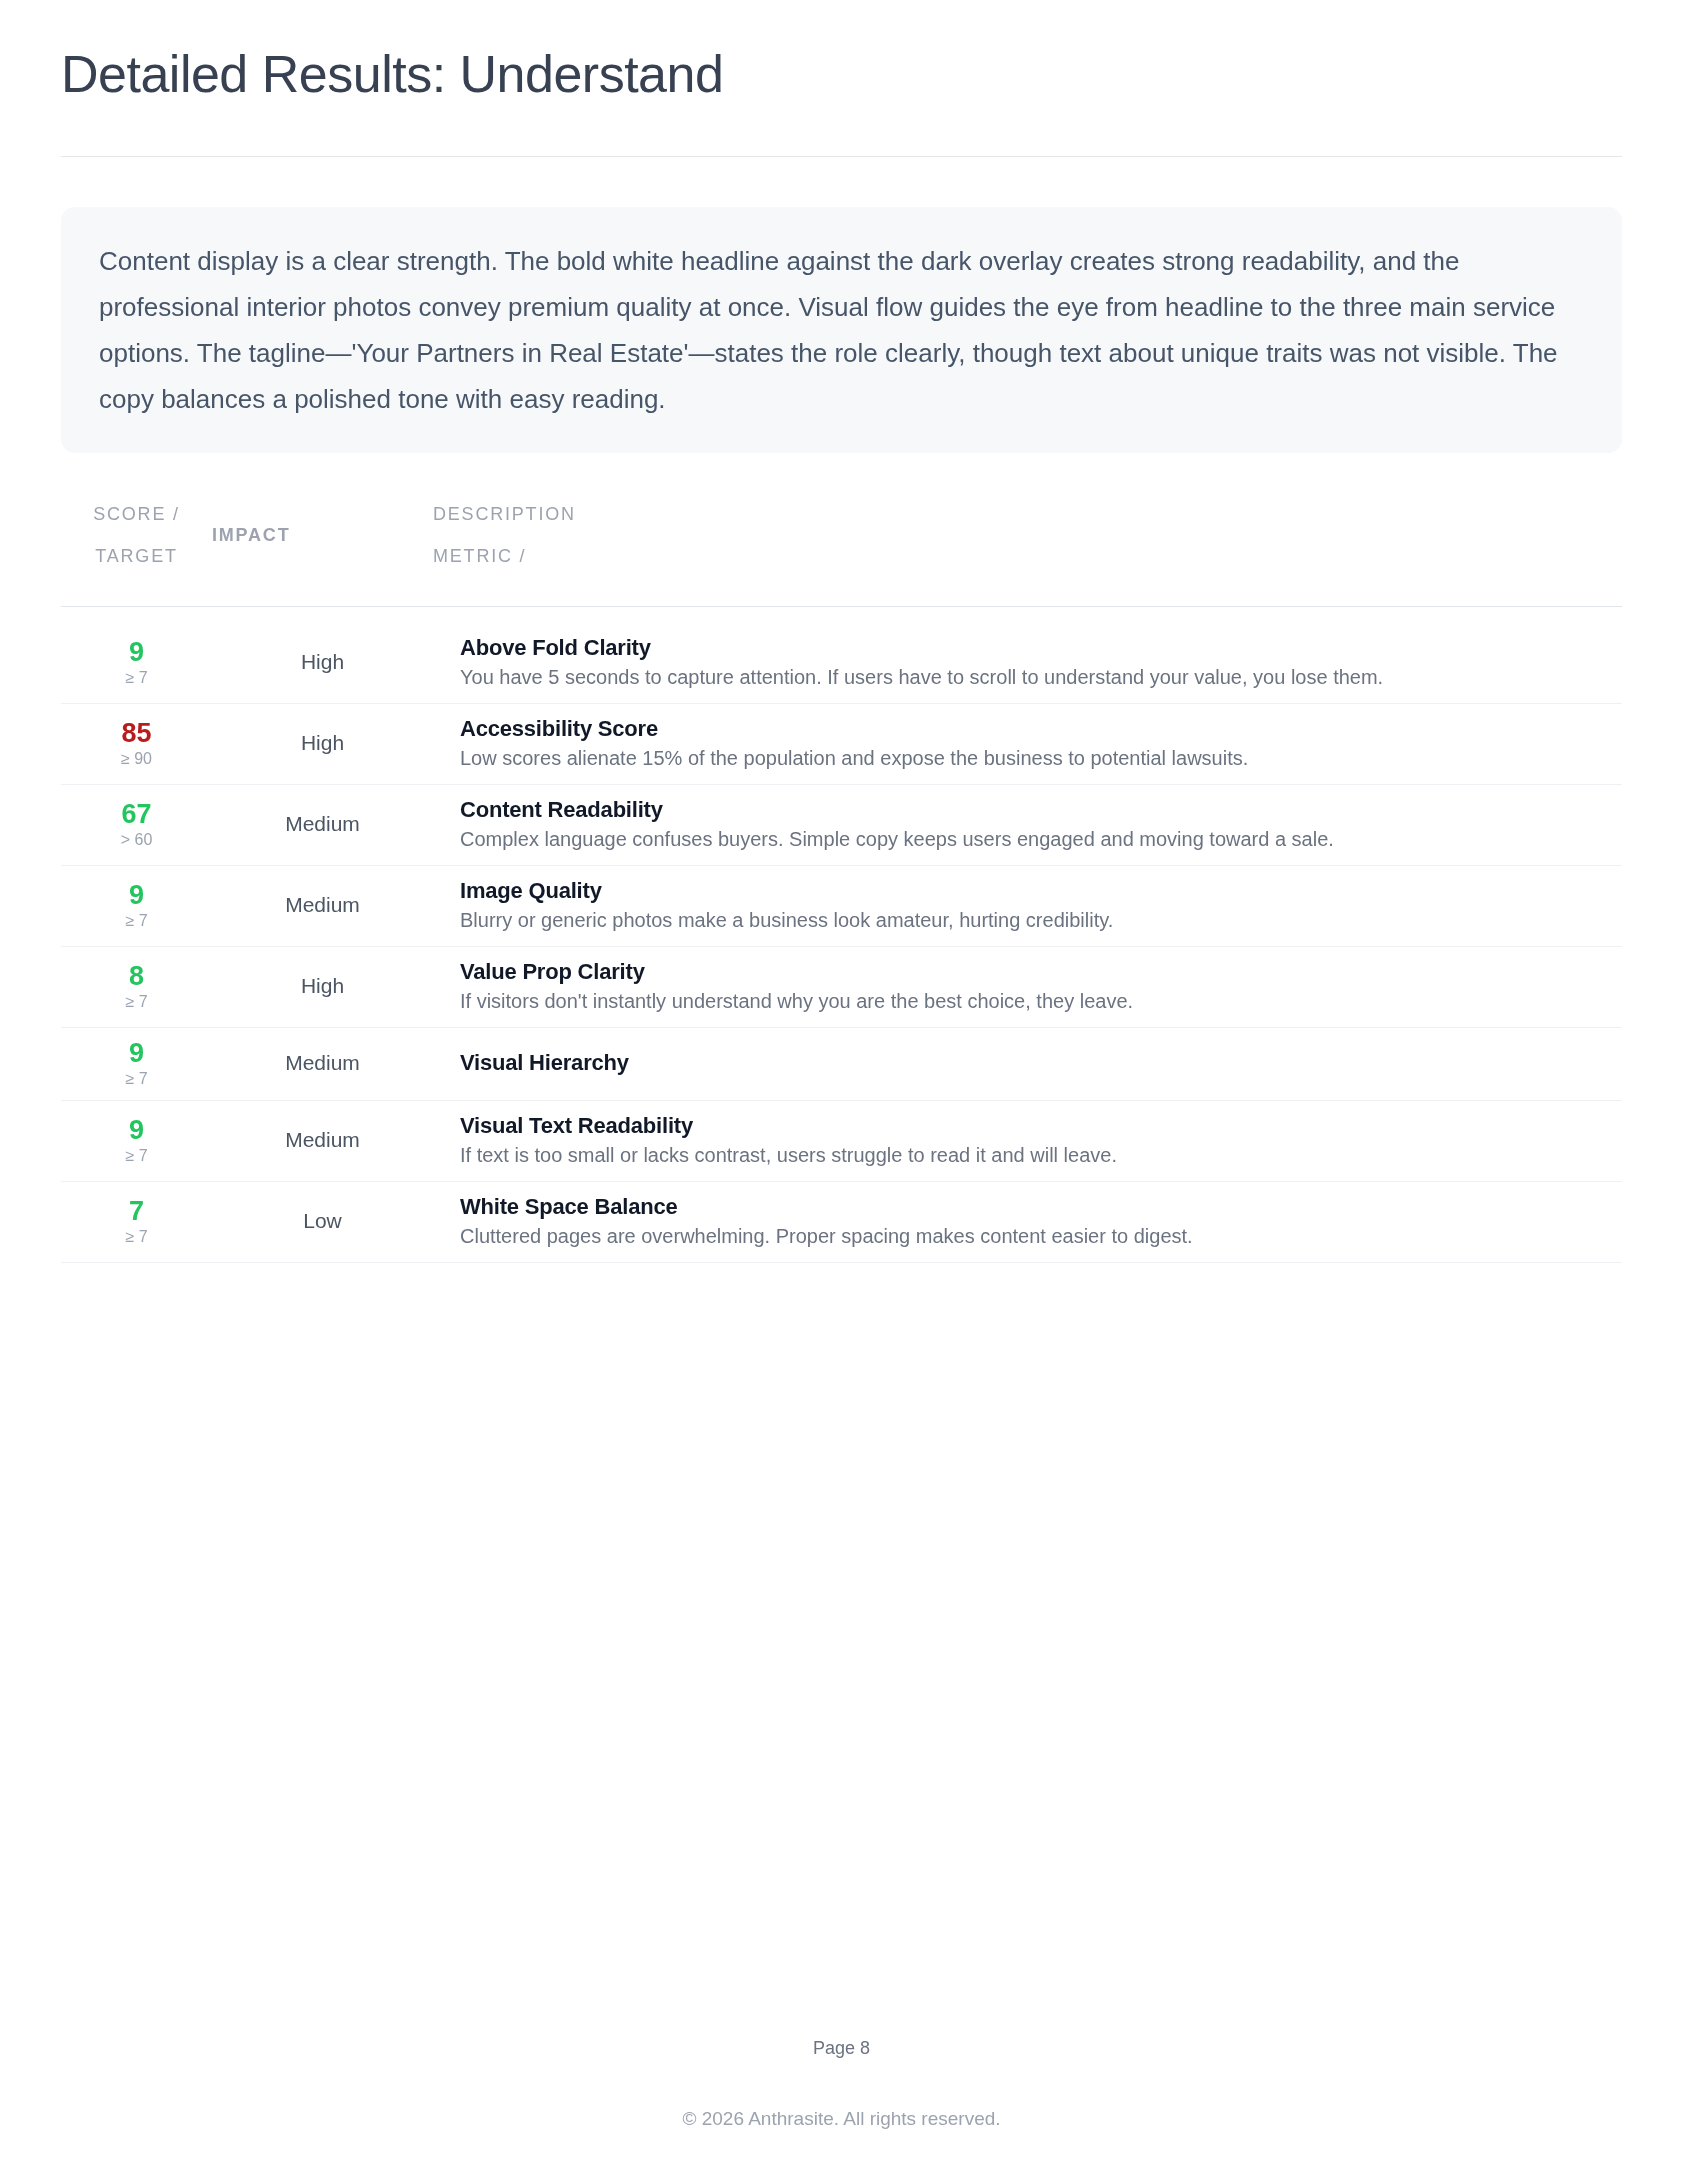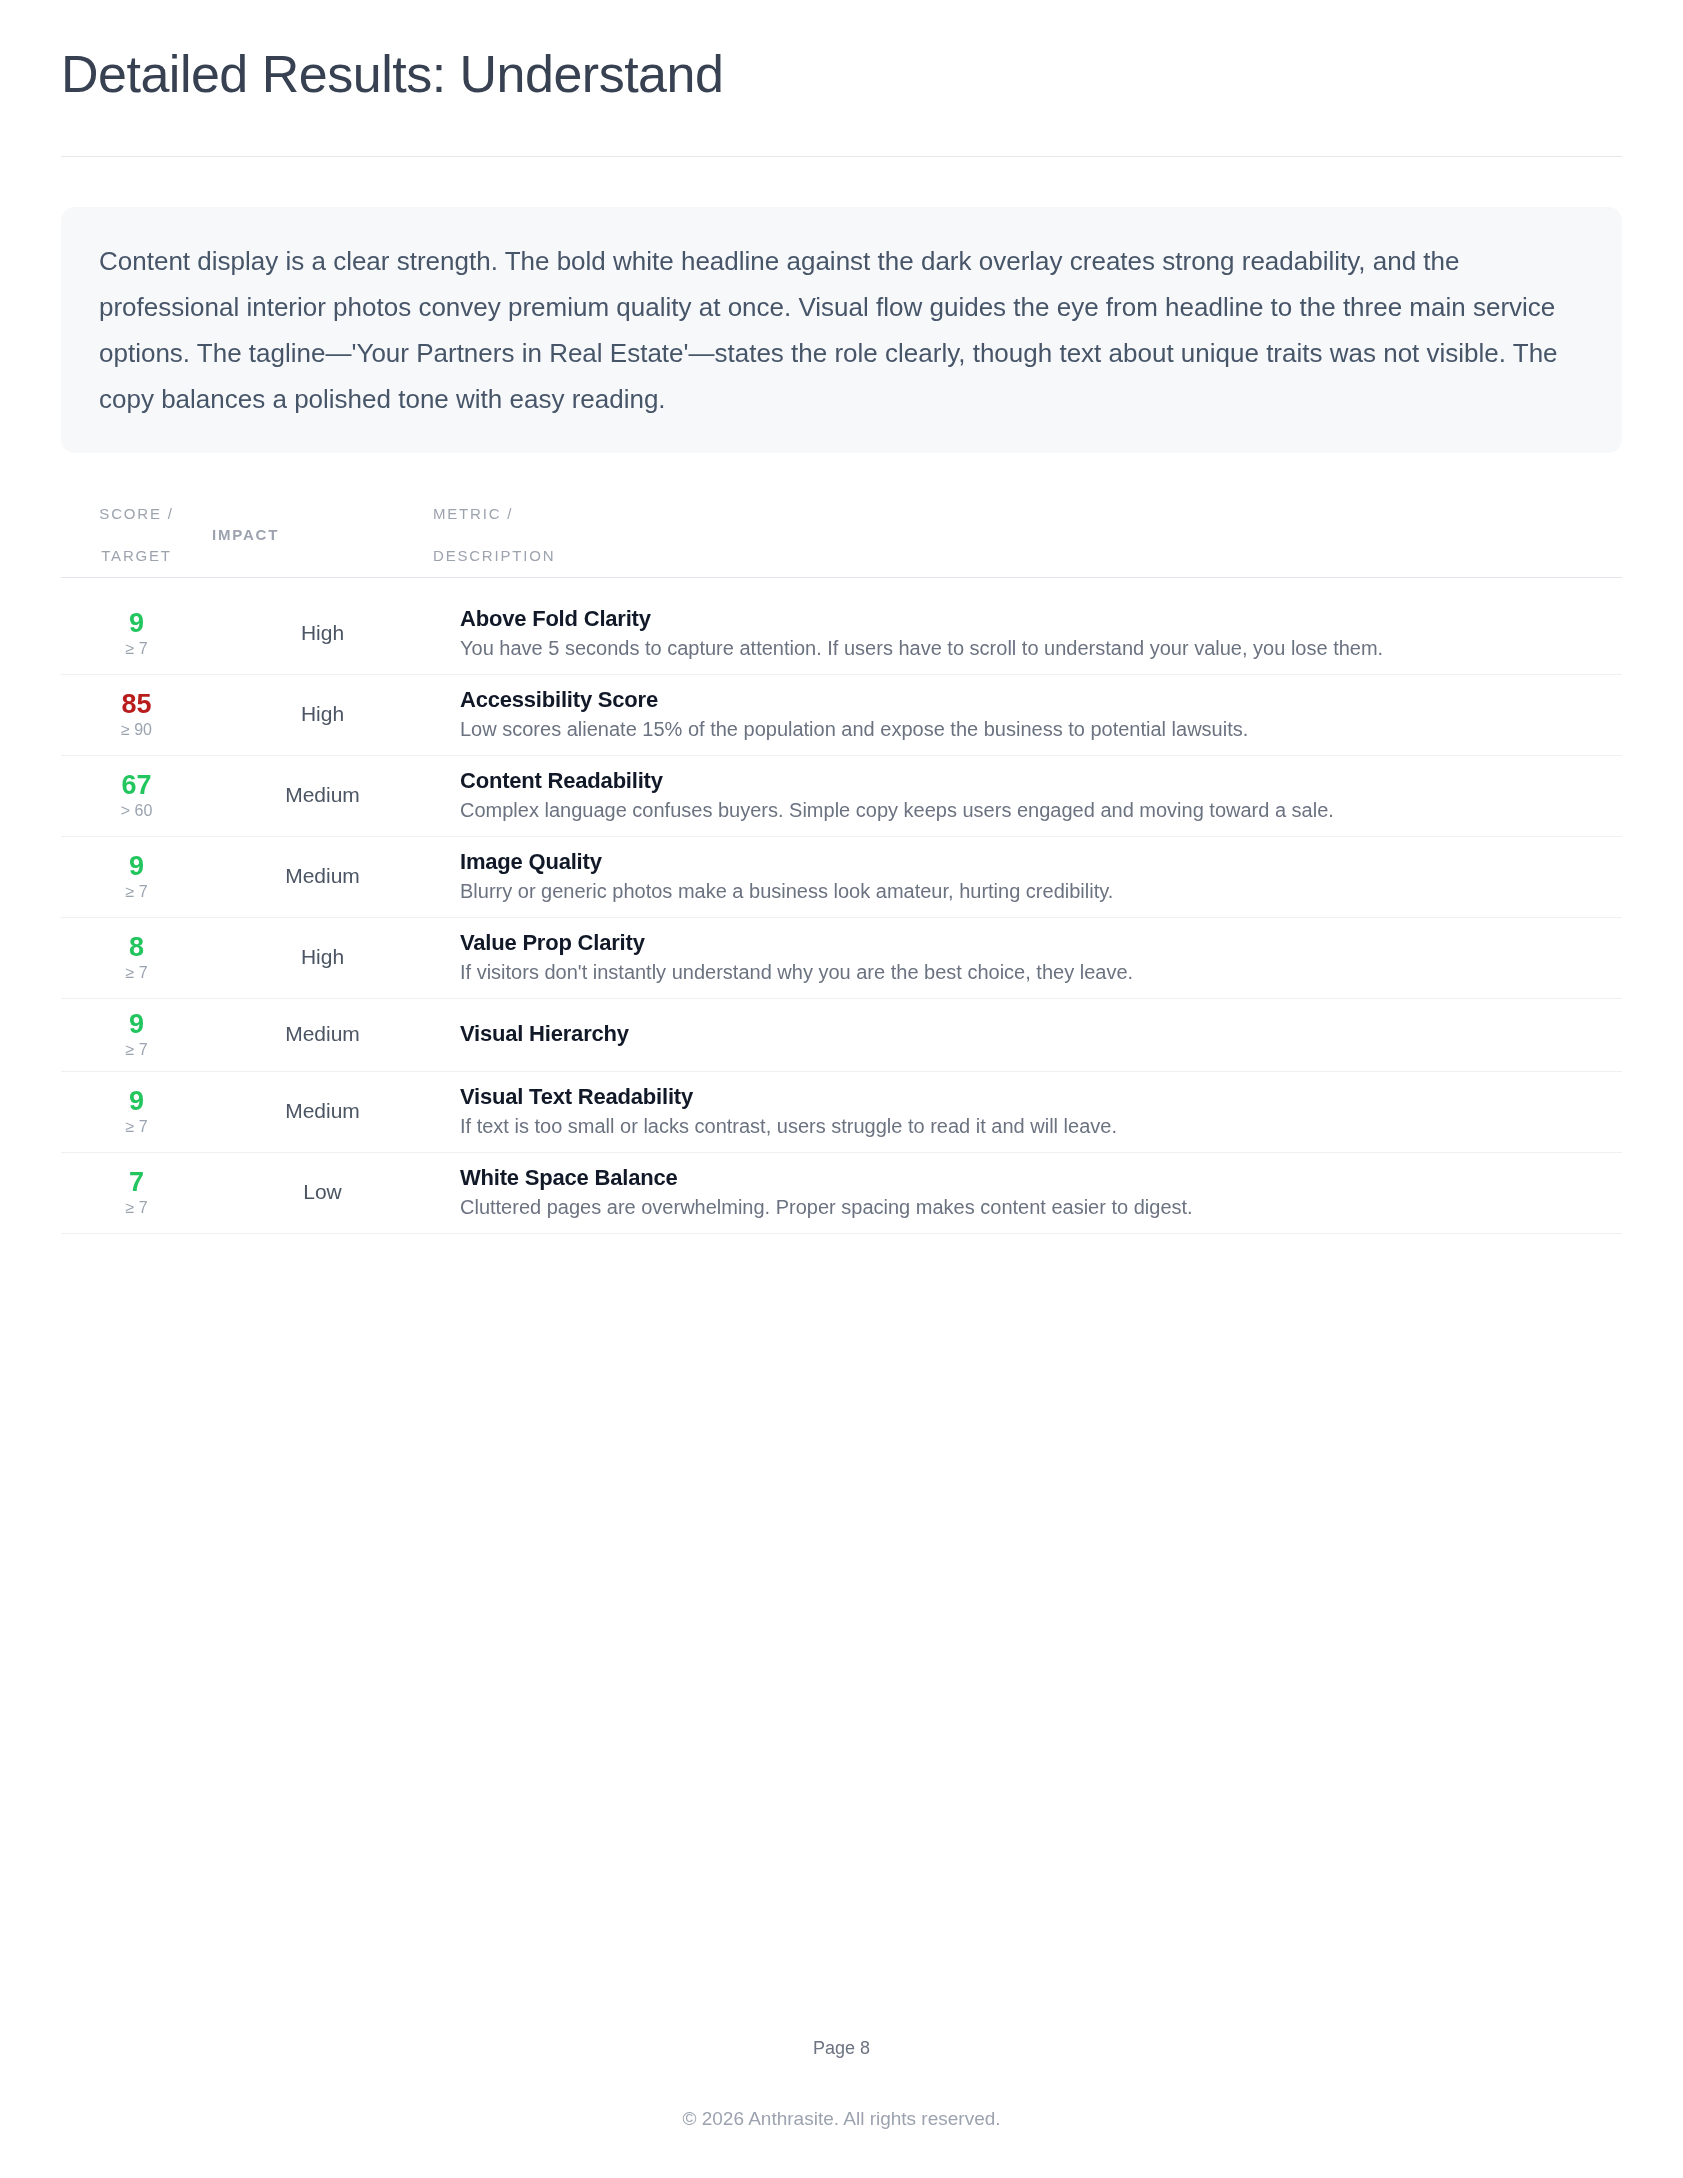--- a/index.html
+++ b/index.html
@@ -34,24 +34,24 @@
     padding: 31px 38px;
     font-size: 26px;
     line-height: 46px;
     color: #475569;
   }
 
   .metrics-table { margin-top: 40px; }
   .thead {
     display: grid;
     grid-template-columns: 151px 221px 1fr;
-    padding-bottom: 0;
+    padding-bottom: 29px;
     border-bottom: 1px solid #e2e5e9;
     color: #9ca3af;
-    font-size: 15px;
+    font-size: 18px;
     letter-spacing: 1.8px;
     line-height: 42px;
     text-transform: uppercase;
   }
   .th-score { text-align: center; }
   .th-impact { display: flex; align-items: center; justify-content: flex-start; font-weight: bold; }
   .th-metric { text-align: left; }
 
   .trow {
     display: grid;
@@ -98,22 +98,22 @@
   <div class="metrics-table">
     <div class="thead">
       <div class="th-score">
         <div>SCORE /</div>
         <div>TARGET</div>
       </div>
       <div class="th-impact">
         <div>IMPACT</div>
       </div>
       <div class="th-metric">
+        <div>DESCRIPTION</div>
         <div>METRIC /</div>
-        <div>DESCRIPTION</div>
       </div>
     </div>
     <div id="table-body">
   <div class="trow">
     <div class="score-cell">
       <div class="score-value" style="color: rgb(34, 197, 94);">9</div>
       <div class="score-target">≥ 7</div>
     </div>
     <div class="impact-cell">High</div>
     <div class="metric-cell">

